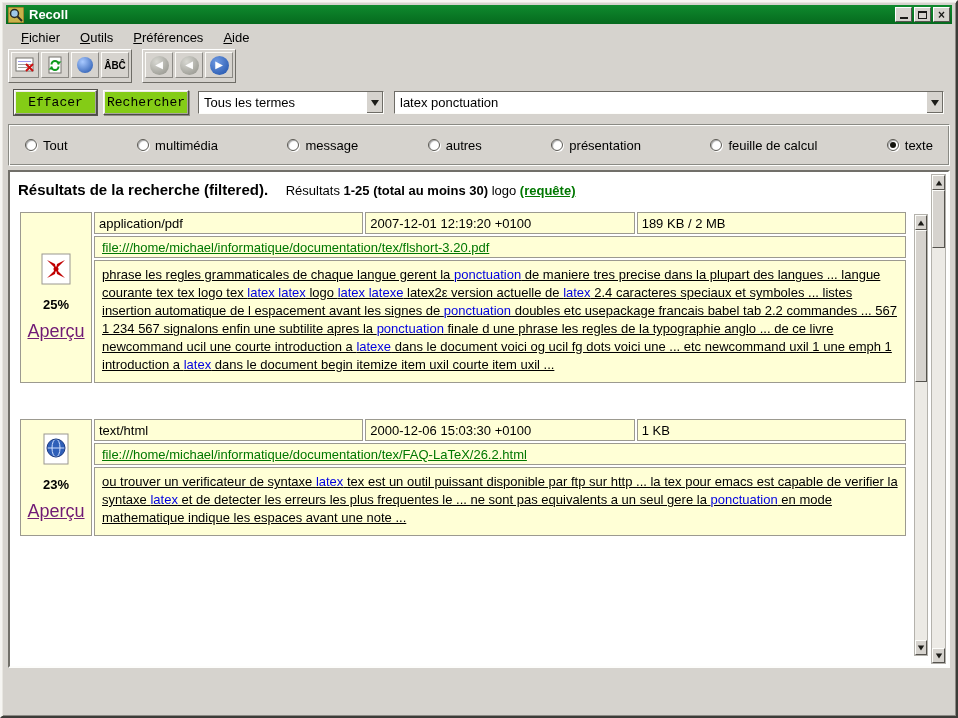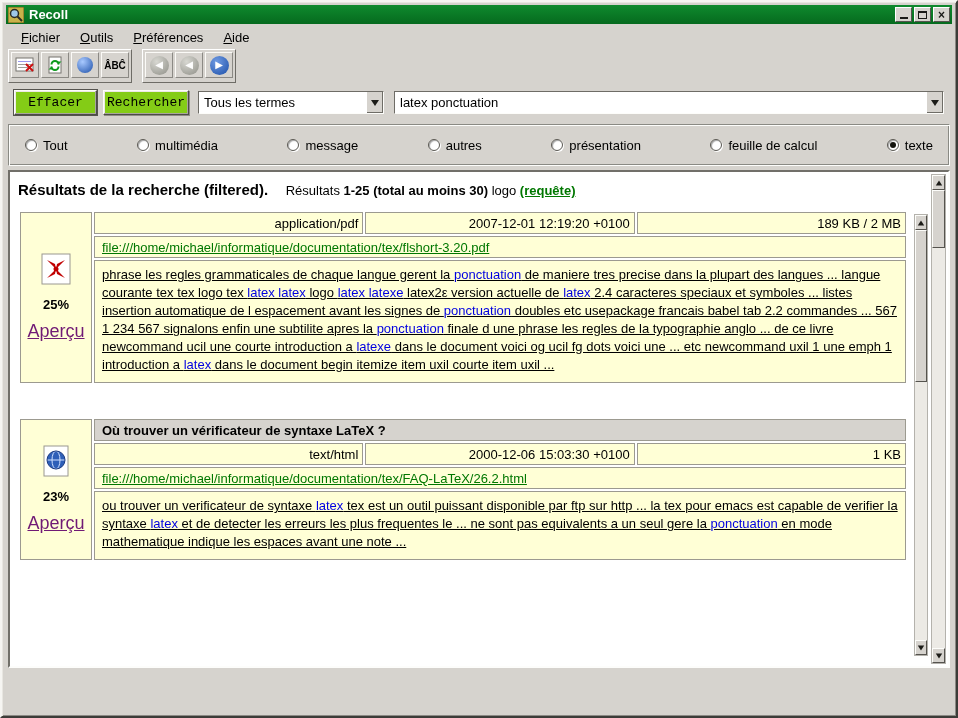--- a/index.html
+++ b/index.html
@@ -116,21 +116,21 @@
   }
   .relevance { font-weight:bold; font-size:13px; }
   .preview-link { color:#701a75; text-decoration:underline; cursor:pointer; font-size:18px; }
   .entry-right { flex:1; display:flex; flex-direction:column; gap:2px; min-width:0; }
   .entry-title {
     background:#d6d3ce; border:1px solid #9c9a90; font-weight:bold; padding:3px 7px; height:22px;
     display:flex; align-items:center;
   }
   .entry-meta { display:flex; gap:2px; }
   .meta-cell {
-    flex:1; background:#ffffd6; border:1px solid #9c9a90; text-align:right; padding:3px 4px; height:22px;
+    flex:1; background:#ffffd6; border:1px solid #9c9a90; text-align:left; padding:3px 4px; height:22px;
   }
   .entry-url { background:#ffffd6; border:1px solid #9c9a90; padding:3px 7px; height:22px; }
   .entry-url a { color:#007700; text-decoration:underline; cursor:pointer; }
   .entry-abstract { background:#ffffd6; border:1px solid #9c9a90; padding:5px 7px 8px 7px; line-height:18px;text-decoration:underline; }
   .entry-abstract .hl { color:#0000e0; }
 
   
   .scrollbar {
     position:absolute; width:15px; background:#eceae5; border:1px solid #b4b2ac;
     display:flex; flex-direction:column;
@@ -319,21 +319,20 @@
           <circle cx="15" cy="15" r="9" fill="#2e5fb8"></circle>
           <ellipse cx="15" cy="15" rx="4" ry="9" fill="none" stroke="#cfe0ff"></ellipse>
           <line x1="6" y1="15" x2="24" y2="15" stroke="#cfe0ff"></line>
           <circle cx="15" cy="15" r="9" fill="none" stroke="#1a3a80"></circle>
         </svg>
       </div>
       <div class="relevance">23%</div>
       <a class="preview-link">Aperçu</a>
     </div>
     <div class="entry-right">
-      <div class="entry-title">Où trouver un vérificateur de syntaxe LaTeX ?</div>
       <div class="entry-meta">
         <div class="meta-cell">text/html</div>
         <div class="meta-cell">2000-12-06 15:03:30 +0100</div>
         <div class="meta-cell">1 KB</div>
       </div>
       <div class="entry-url">
         <a>file:///home/michael/informatique/documentation/tex/FAQ-LaTeX/26.2.html</a>
       </div>
       <div class="entry-abstract"><span>ou trouver un verificateur de syntaxe </span><span class="hl">latex</span><span> tex est un outil puissant disponible par ftp sur http ... la tex pour emacs est capable de verifier la syntaxe </span><span class="hl">latex</span><span> et de detecter les erreurs les plus frequentes le ... ne sont pas equivalents a un seul gere la </span><span class="hl">ponctuation</span><span> en mode mathematique indique les espaces avant une note ...</span></div>
     </div>

